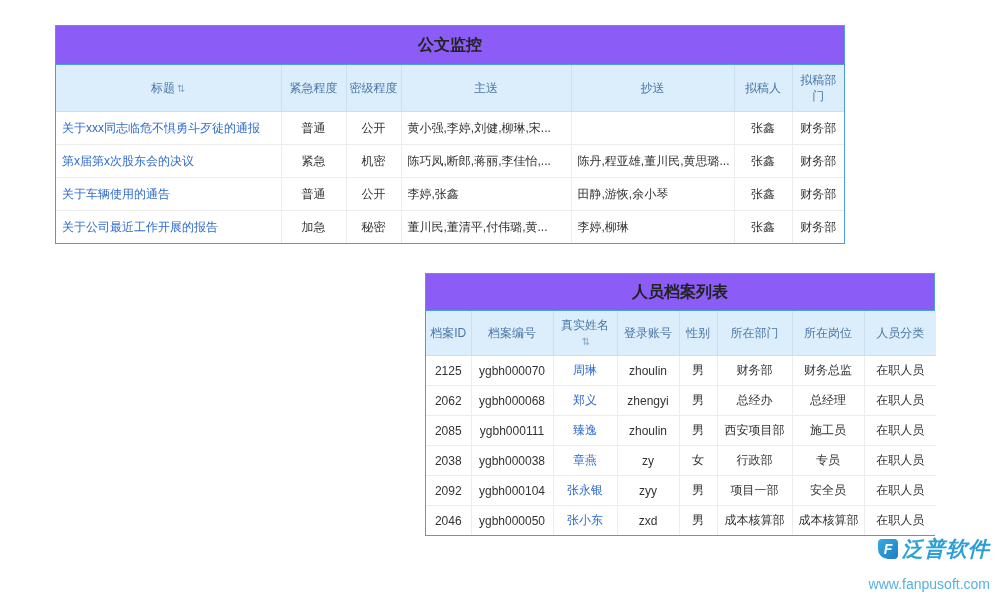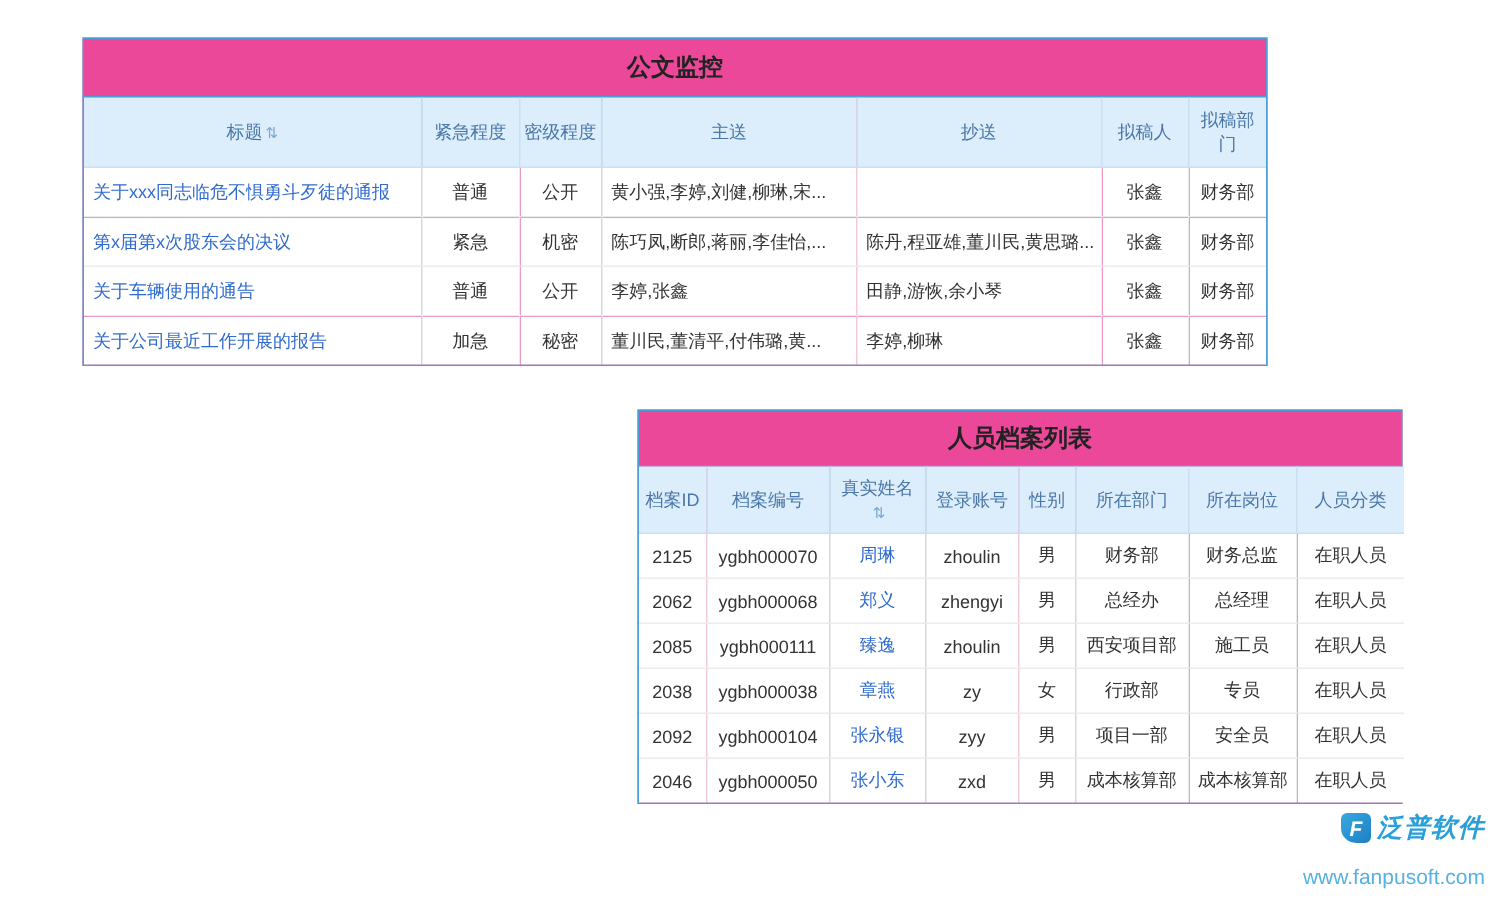--- a/index.html
+++ b/index.html
@@ -1,21 +1,21 @@
 <!DOCTYPE html>
 <html><head>
 <meta charset="utf-8">
 <style>
   html,body{margin:0;padding:0;}
   body{
     width:1000px;height:600px;position:relative;background:#ffffff;
     font-family:"Liberation Sans","DejaVu Sans",sans-serif;color:#333;
     overflow:hidden;
   }
-  .panel{position:absolute;background:#ec4899;border:1px solid #4d9dd6;box-sizing:border-box;}
+  .panel{position:absolute;background:#8b5cf6;border:1px solid #4d9dd6;box-sizing:border-box;}
   .panel-title{
     text-align:center;font-weight:bold;font-size:16px;color:#222;
     border-bottom:1px solid #4d9dd6;display:flex;align-items:center;justify-content:center;
   }
   table{border-collapse:collapse;width:100%;table-layout:fixed;font-size:12px;}
   thead th{
     background:#dceefb;color:#4a76a8;font-weight:normal;
     border:1px solid #c9dff2;border-top:none;
     padding:4px 3px;line-height:1.35;vertical-align:middle;text-align:center;
   }
@@ -42,21 +42,21 @@
   #panel-per .panel-title{height:36px;}
   
   #brand{position:absolute;right:10px;bottom:8px;width:130px;text-align:right;}
   #brand .row1{display:flex;align-items:center;justify-content:flex-end;gap:4px;}
   #brand .logo-ic{
     width:20px;height:20px;border-radius:4px 4px 4px 10px;
     background:linear-gradient(135deg,#39a9e0,#1d7fc4);
     color:#fff;font-weight:bold;font-size:14px;line-height:20px;text-align:center;
     font-style:italic;
   }
-  #brand .name{font-size:17px;font-weight:bold;color:#2a9fd8;font-style:italic;letter-spacing:1px;}
+  #brand .name{font-size:21px;font-weight:bold;color:#2a9fd8;font-style:italic;letter-spacing:1px;}
   #brand .url{font-size:14px;color:#55b1e0;margin-top:13px;}
 </style>
 </head>
 <body>
 
 <div class="panel" id="panel-doc">
   <div class="panel-title">公文监控</div>
   <table class="t-doc">
     <colgroup>
       <col style="width:225px">

